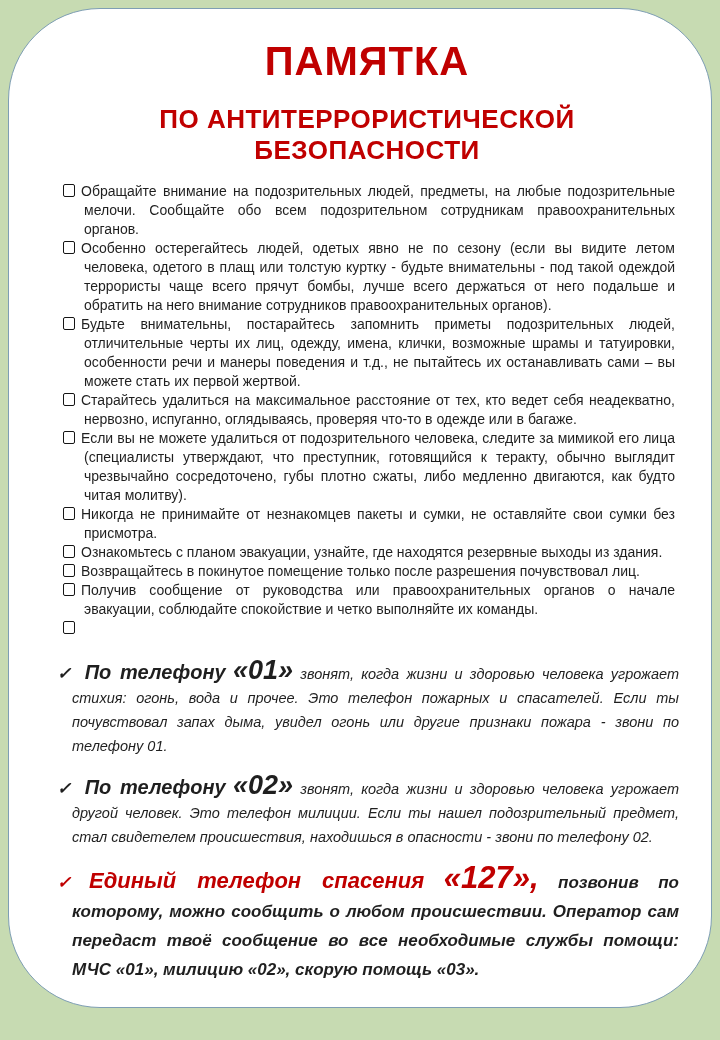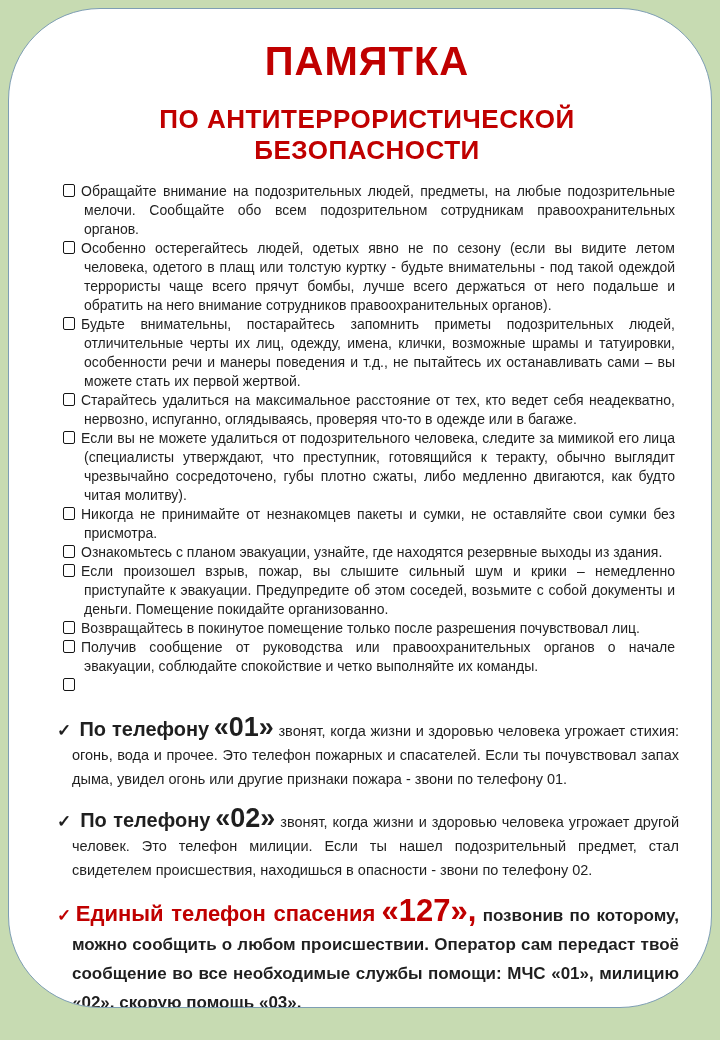--- a/index.html
+++ b/index.html
@@ -61,20 +61,21 @@
     width: 10px;
     height: 11px;
     border: 1.6px solid #151515;
     border-radius: 2px;
     margin-right: 6px;
     vertical-align: -1px;
   }
   .phones {
     margin-top: 20px;
     padding: 0 0 0 2px;
+    font-style: italic;
   }
   .phone {
     color: #1f1f1f;
     font-size: 14.5px;
     line-height: 24px;
     text-align: justify;
     padding-left: 15px;
     text-indent: -15px;
     margin-top: 12px;
   }
@@ -118,21 +119,20 @@
   <h2 class="page-subtitle">ПО АНТИТЕРРОРИСТИЧЕСКОЙ БЕЗОПАСНОСТИ</h2>
 
   <ul class="checklist">
     <li><span class="sq"></span><span>Обращайте внимание на подозрительных людей, предметы, на любые подозрительные мелочи. Сообщайте обо всем подозрительном сотрудникам правоохранительных органов.</span></li>
     <li><span class="sq"></span><span>Особенно остерегайтесь людей, одетых явно не по сезону (если вы видите летом человека, одетого в плащ или толстую куртку - будьте внимательны - под такой одеждой террористы чаще всего прячут бомбы, лучше всего держаться от него подальше и обратить на него внимание сотрудников правоохранительных органов).</span></li>
     <li><span class="sq"></span><span>Будьте внимательны, постарайтесь запомнить приметы подозрительных людей, отличительные черты их лиц, одежду, имена, клички, возможные шрамы и татуировки, особенности речи и манеры поведения и т.д., не пытайтесь их останавливать сами – вы можете стать их первой жертвой.</span></li>
     <li><span class="sq"></span><span>Старайтесь удалиться на максимальное расстояние от тех, кто ведет себя неадекватно, нервозно, испуганно, оглядываясь, проверяя что-то в одежде или в багаже.</span></li>
     <li><span class="sq"></span><span>Если вы не можете удалиться от подозрительного человека, следите за мимикой его лица (специалисты утверждают, что преступник, готовящийся к теракту, обычно выглядит чрезвычайно сосредоточено, губы плотно сжаты, либо медленно двигаются, как будто читая молитву).</span></li>
     <li><span class="sq"></span><span>Никогда не принимайте от незнакомцев пакеты и сумки, не оставляйте свои сумки без присмотра.</span></li>
     <li><span class="sq"></span><span>Ознакомьтесь с планом эвакуации, узнайте, где находятся резервные выходы из здания.</span></li>
-    <li><span class="sq"></span><span>Если произошел взрыв, пожар, вы слышите сильный шум и крики – немедленно приступайте к эвакуации. Предупредите об этом соседей, возьмите с собой документы и деньги. Помещение покидайте организованно.</span></li>
     <li><span class="sq"></span><span>Возвращайтесь в покинутое помещение только после разрешения почувствовал лиц.</span></li>
     <li><span class="sq"></span><span>Получив сообщение от руководства или правоохранительных органов о начале эвакуации, соблюдайте спокойствие и четко выполняйте их команды.</span></li>
     <li><span class="sq"></span></li>
   </ul>
 
   <div class="phones">
 
     <p class="phone"><span class="check">✓</span> <span class="p-prefix">По телефону</span> <span class="p-num">«01»</span> <span>звонят, когда жизни и здоровью человека угрожает стихия: огонь, вода и прочее. Это телефон пожарных и спасателей. Если ты почувствовал запах дыма, увидел огонь или другие признаки пожара - звони по телефону 01.</span></p>
 
     <p class="phone"><span class="check">✓</span> <span class="p-prefix">По телефону</span> <span class="p-num">«02»</span> <span>звонят, когда жизни и здоровью человека угрожает другой человек. Это телефон милиции. Если ты нашел подозрительный предмет, стал свидетелем происшествия, находишься в опасности - звони по телефону 02.</span></p>

